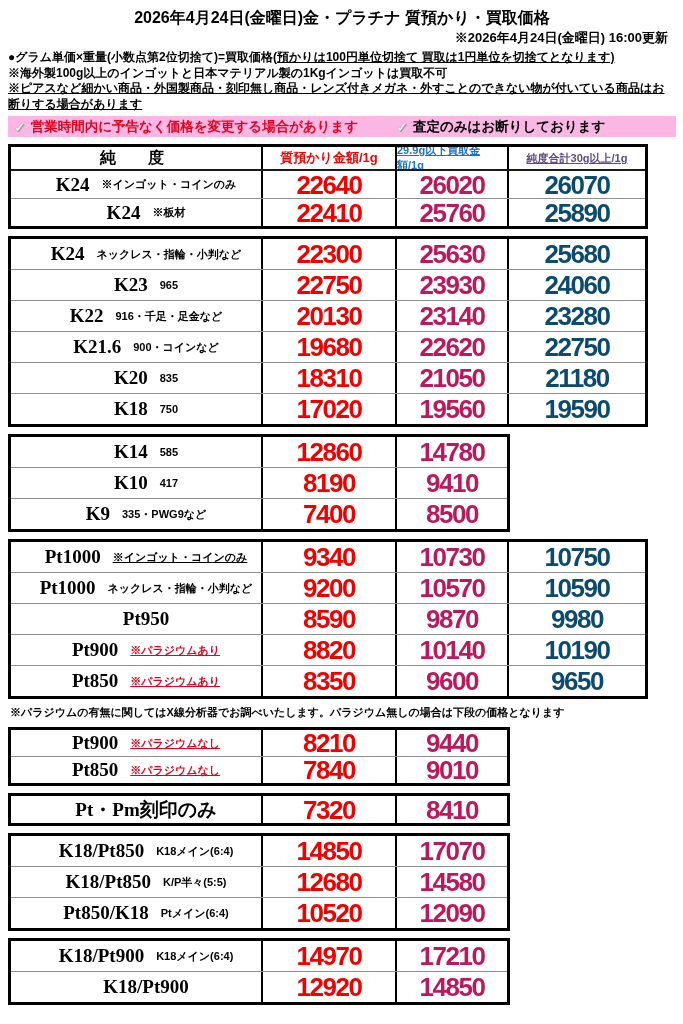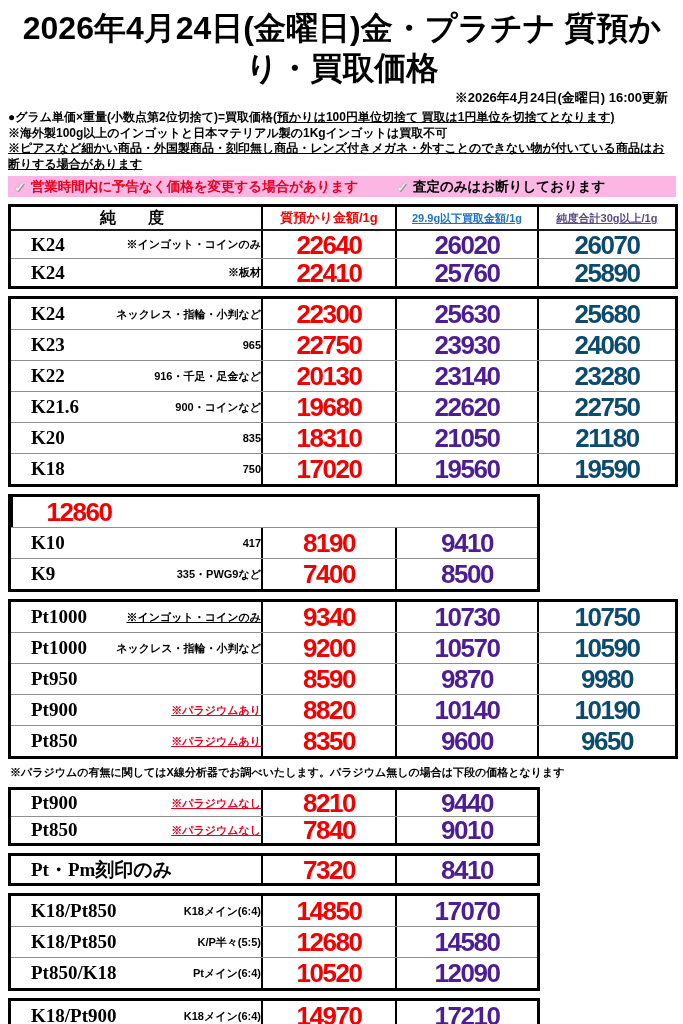--- a/index.html
+++ b/index.html
@@ -1,43 +1,43 @@
 <!DOCTYPE html>
 <html><head>
 <meta charset="utf-8">
 <style>
   html,body{margin:0;padding:0;background:#fff;color:#000;}
   body{width:683px;font-family:"Liberation Sans",sans-serif;}
   .sheet{padding:6px 7px 10px 8px;}
-  .title{font-size:32px;font-weight:bold;text-align:center;line-height:1.25;margin:2px 0 0;}
+  .title{font-size:16px;font-weight:bold;text-align:center;line-height:1.25;margin:2px 0 0;}
   .updated{text-align:right;font-size:13px;font-weight:bold;padding-right:8px;margin-top:1px;}
   .notes{margin-top:3px;}
   .note{font-size:12px;font-weight:bold;line-height:1.3;}
   .u{text-decoration:underline;}
   .banner{background:#fbb6e4;display:flex;align-items:center;height:21px;font-size:13.5px;font-weight:bold;margin-top:4px;padding:0 6px;}
   .check{color:#ededed;text-shadow:0 0 1px #777,1px 1px 0 #999;margin-right:5px;font-size:14px;}
   .bleft{color:#e8001e;margin-right:38px;}
   .bright{color:#000;}
   .sec{border:3px solid #000;margin-top:7px;display:inline-block;vertical-align:top;background:#fff;}
   .row{display:flex;align-items:stretch;}
   .row+.row{border-top:1px solid #8f8f8f;}
   .hrow{border-bottom:2px solid #1a1a1a;}
   .hrow+.row{border-top:none;}
   .cell{display:flex;align-items:center;justify-content:center;box-sizing:border-box;overflow:hidden;}
-  .cell.label{width:250px;justify-content:space-between;padding-left:20px;}
+  .cell.label{width:250px;justify-content:center;padding-left:20px;}
   .cell.pawn{width:134px;border-left:2px solid #000;}
-  .cell.under{width:142px;border-left:2px solid #000;}
+  .cell.under{width:112px;border-left:2px solid #000;}
   .cell.over{width:138px;border-left:2px solid #000;}
   .purity{font-family:"Liberation Serif",serif;font-weight:bold;font-size:19px;white-space:nowrap;}
   .subnote{font-size:11px;font-weight:bold;margin-left:12px;white-space:nowrap;}
   .subnote.black-underline{text-decoration:underline;}
   .subnote.red-underline{color:#e8001e;text-decoration:underline;}
   .num{font-weight:bold;font-size:26px;letter-spacing:-1.5px;line-height:1;white-space:nowrap;}
   .red{color:#f20000;}
-  .blue{color:#4c1d95;}
+  .blue{color:#be185d;}
   .purple{color:#0c4a6e;}
   .h-purity{font-family:"Liberation Serif",serif;font-weight:bold;font-size:16px;letter-spacing:8px;}
   .h-pawn{color:#f20000;font-size:13px;font-weight:bold;}
   .h-under{color:#1d73c2;font-size:11px;font-weight:bold;text-decoration:underline;}
   .h-over{color:#5b4a86;font-size:11px;font-weight:bold;text-decoration:underline;}
   .midnote{font-size:11px;font-weight:bold;margin:6px 0 0 2px;}
 </style>
 </head>
 <body>
 
@@ -177,22 +177,29 @@
           <div class="cell pawn">
             <span class="num red">17020</span>
           </div>
           <div class="cell under">
             <span class="num blue">19560</span>
           </div>
           <div class="cell over">
             <span class="num purple">19590</span>
           </div>
         </div></div><div class="sec"><div class="row" style="height: 30px;">
+          <div class="cell label">
+            <span class="purity">K14</span>
+            <span class="subnote plain">585</span>
+          </div>
           <div class="cell pawn">
             <span class="num red">12860</span>
+          </div>
+          <div class="cell under">
+            <span class="num blue">14780</span>
           </div>
         </div><div class="row" style="height: 30px;">
           <div class="cell label">
             <span class="purity">K10</span>
             <span class="subnote plain">417</span>
           </div>
           <div class="cell pawn">
             <span class="num red">8190</span>
           </div>
           <div class="cell under">

